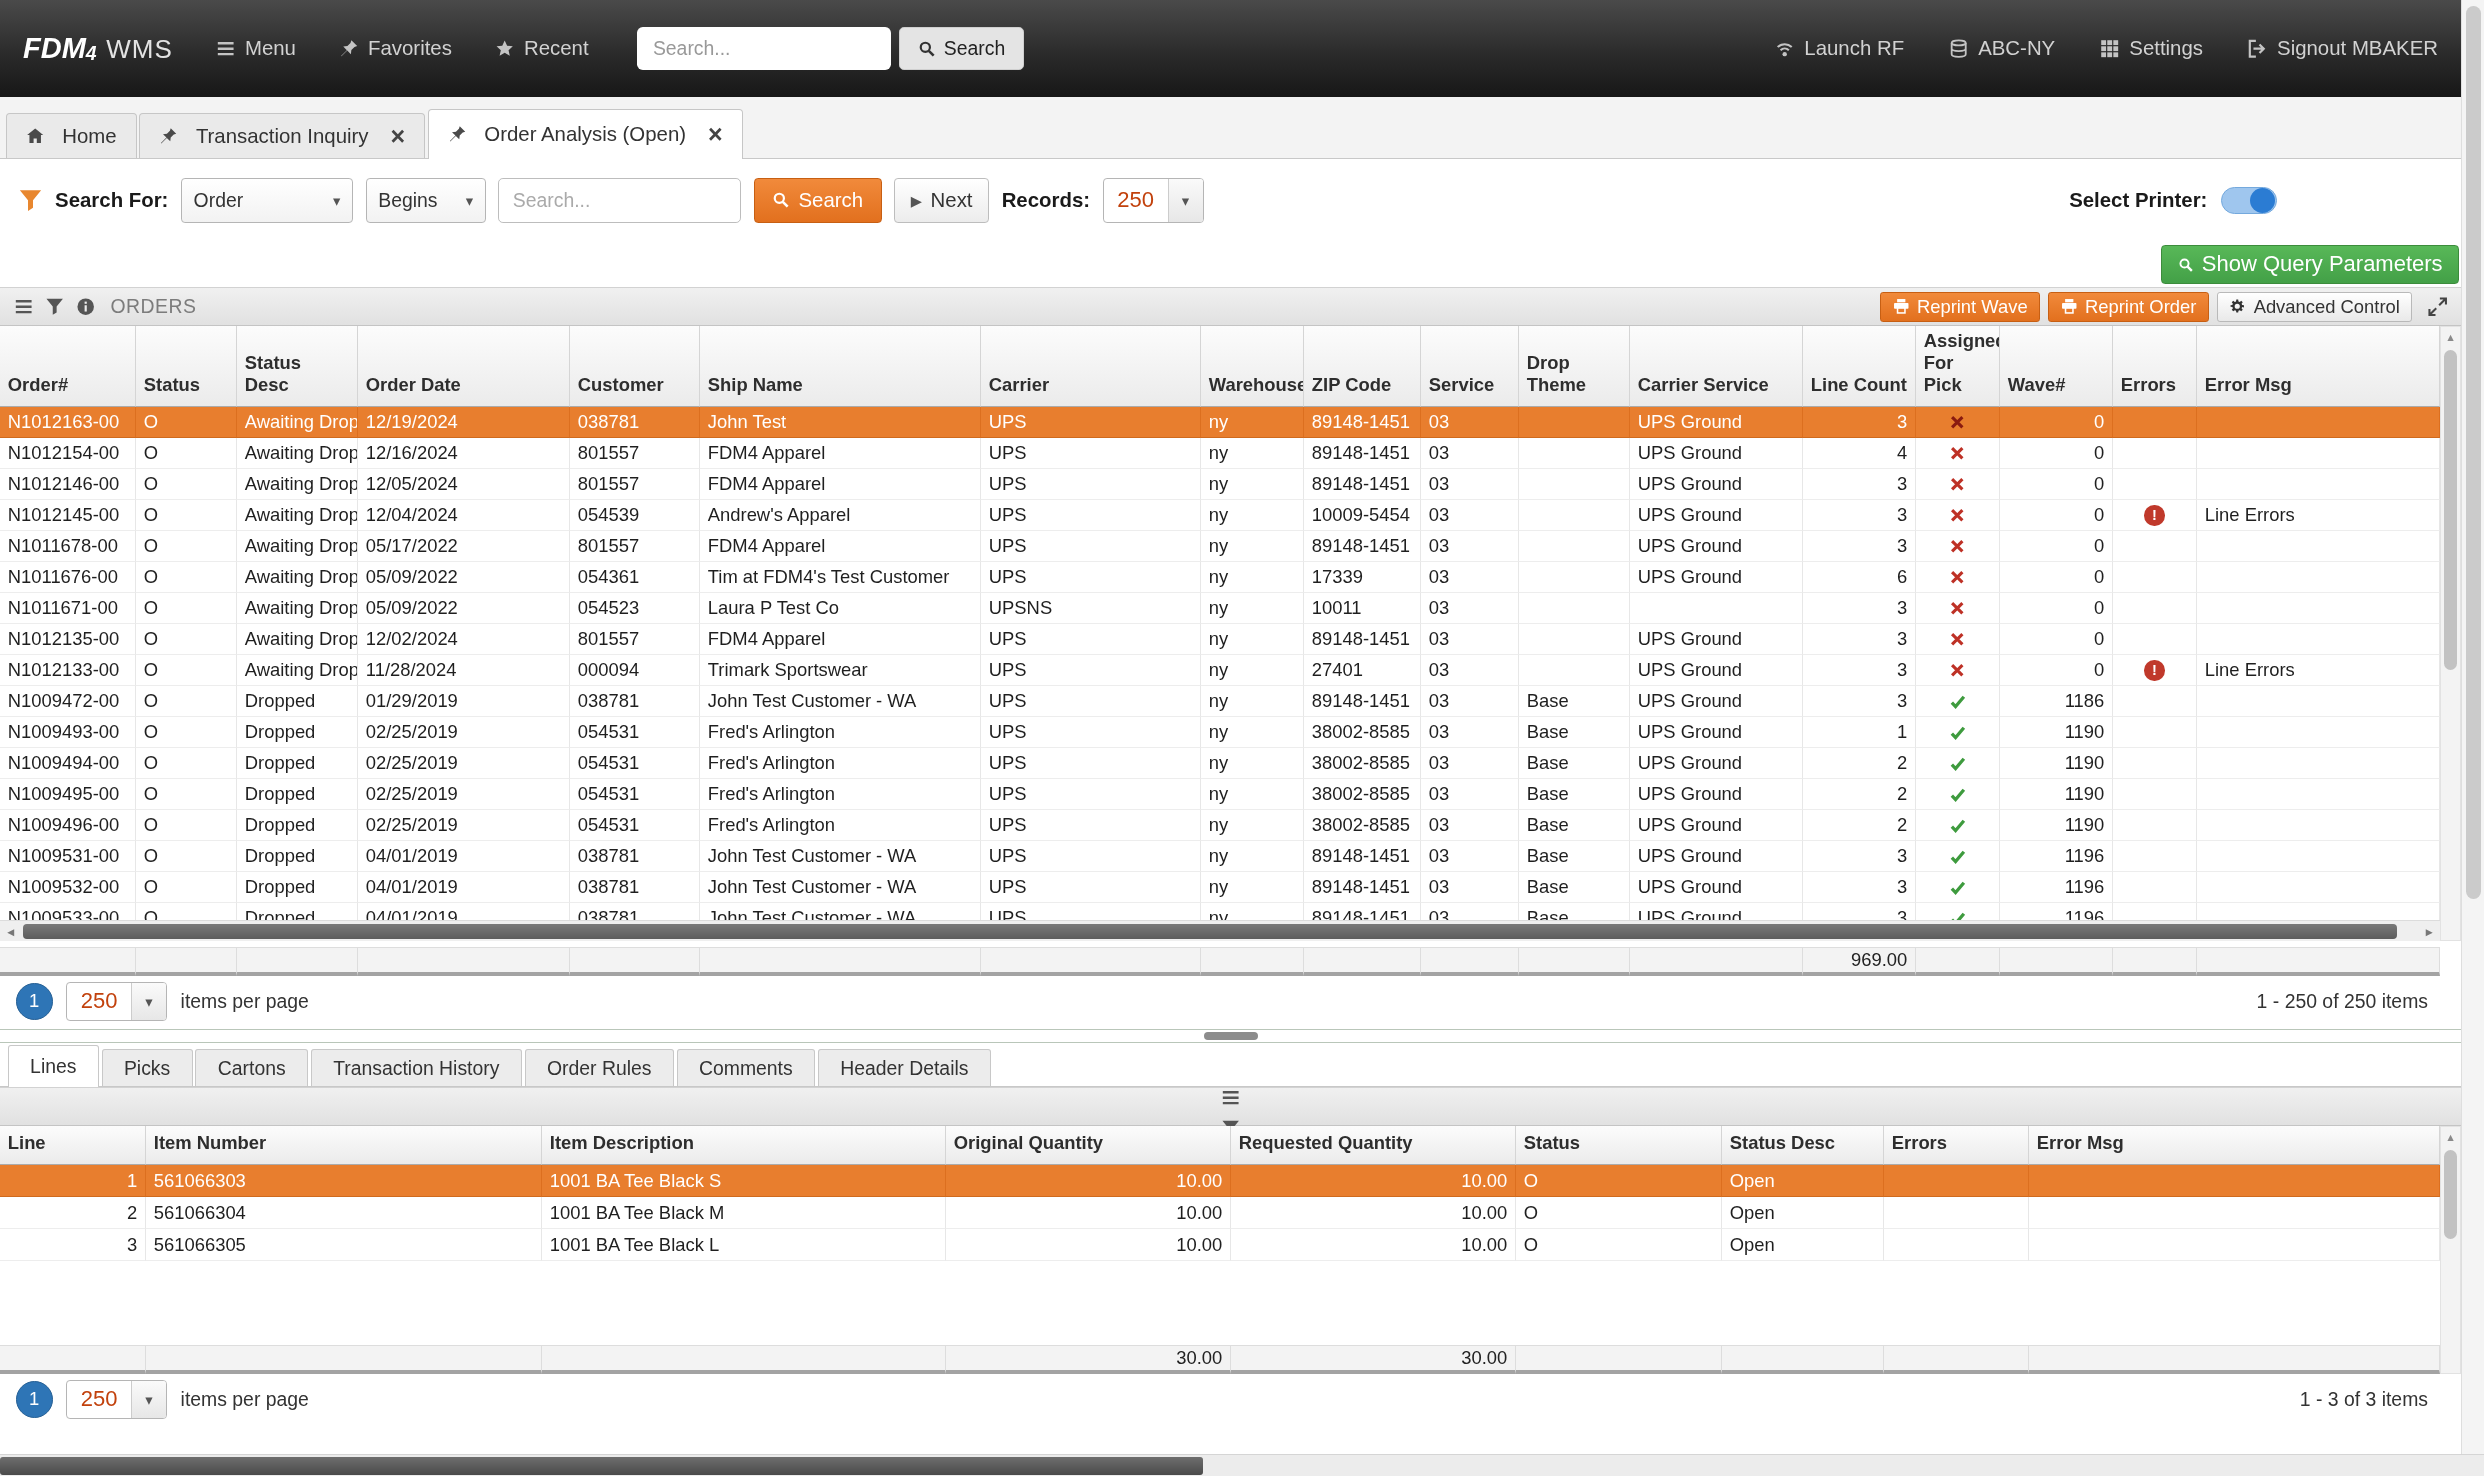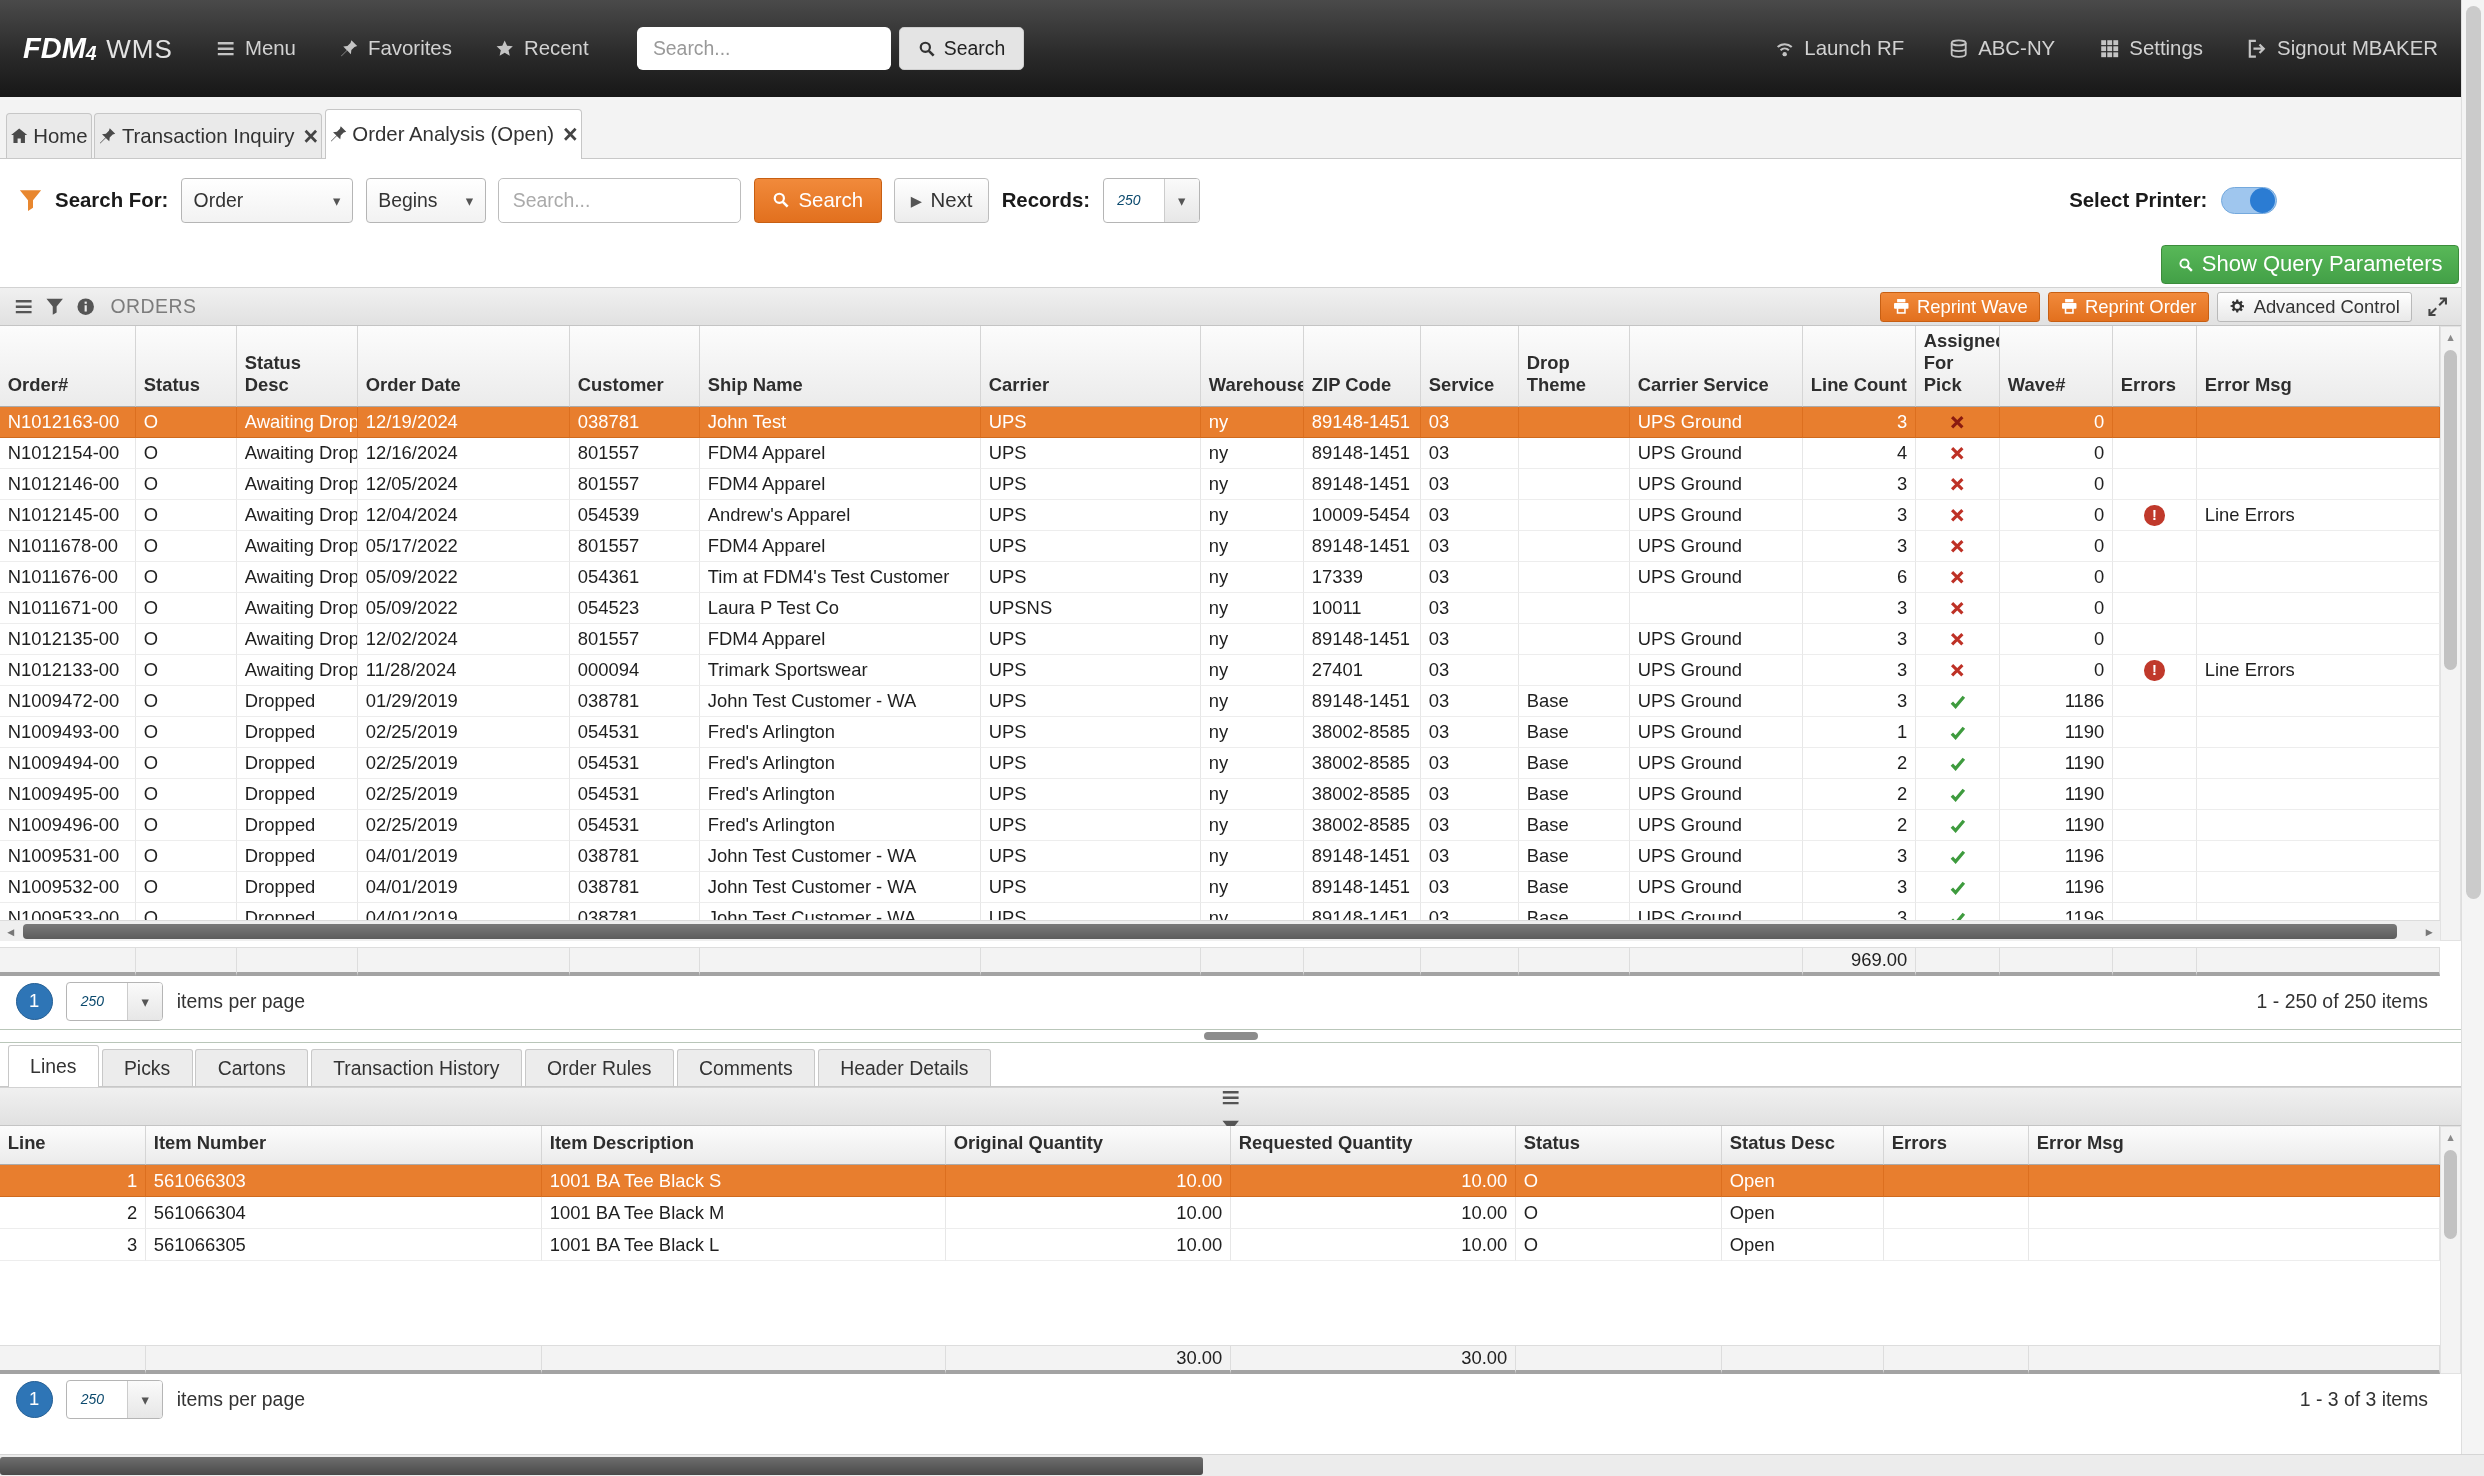--- a/index.html
+++ b/index.html
@@ -21,22 +21,22 @@
   .nav-search { display:flex; align-items:center; gap:7.8px; margin-left:5.8px; }
   .nav-search-input { width:254px; height:43px; border:none; border-radius:5.8px; padding:0 15.5px; font-size:19.4px; font-family:inherit; color:#333; background:#fff; }
   .nav-search-input::placeholder { color:#999; }
   .nav-search-btn { height:43px; display:flex; align-items:center; gap:8.7px; background:#e4e4e4; border:1px solid #cfcfcf; border-radius:4.9px; padding:0 17.5px; font-size:19.4px; font-family:inherit; color:#222; cursor:pointer; }
   .nav-search-btn .nico { color:#333; width:17.5px; height:17.5px; }
   .nav-right { margin-left:auto; display:flex; align-items:center; gap:45px; }
 
   
   .tabbar { position:absolute; top:97px; left:0; right:23px; height:62px; background:#f3f3f3;
     border-bottom:1px solid #c8c8c8; display:flex; align-items:flex-end; padding-left:5.8px; gap:2.9px; }
-  .tab { height:45px; display:flex; align-items:center; gap:5px; background:#eaeaea; border:1px solid #c6c6c6; border-bottom:none;
-    border-radius:3.9px 3.9px 0 0; padding:0 3px; font-size:20.4px; color:#333; cursor:pointer; }
+  .tab { height:45px; display:flex; align-items:center; gap:18px; background:#eaeaea; border:1px solid #c6c6c6; border-bottom:none;
+    border-radius:3.9px 3.9px 0 0; padding:0 19px; font-size:20.4px; color:#333; cursor:pointer; }
   .tab.active { background:#fff; height:50px; margin-bottom:-1px; z-index:2; }
   .tico { width:18.4px; height:18.4px; color:#4a4a4a; }
   .tab-close { font-size:25px; font-weight:bold; color:#444; margin-left:3.9px; line-height:1; cursor:pointer; }
 
   
   .toolbar { position:absolute; top:159px; left:0; right:23px; height:82px; background:#fff;
     display:flex; align-items:center; padding-left:17.5px; gap:12.6px; }
   .funnel-orange { width:25px; height:25px; color:#E8872F; }
   .lbl { font-size:20.4px; font-weight:bold; color:#1a1a1a; white-space:nowrap; }
   .sel { height:45px; border:1px solid #b5b5b5; border-radius:3.9px; background:linear-gradient(#fff,#f2f2f2);
@@ -45,21 +45,21 @@
   .sel-order { width:172px; } .sel-begins { width:120px; }
   .tb-input { width:243px; height:45px; border:1px solid #bdbdbd; border-radius:4.9px; padding:0 13.6px; font-size:19.4px; font-family:inherit; color:#333; }
   .tb-input::placeholder { color:#aaa; }
   .btn-search { height:45px; display:flex; align-items:center; gap:8.7px; background:linear-gradient(#F18A3B,#E2701E);
     border:1px solid #c75f13; border-radius:3.9px; color:#fff; font-size:20.4px; font-family:inherit; padding:0 17.5px; cursor:pointer; }
   .btn-search .ico { width:17.5px; height:17.5px; color:#fff; }
   .btn-next { height:45px; display:flex; align-items:center; gap:8.7px; background:linear-gradient(#fff,#ececec);
     border:1px solid #bdbdbd; border-radius:3.9px; color:#333; font-size:20.4px; font-family:inherit; padding:0 15.5px; cursor:pointer; }
   .caret-right { color:#555; font-size:14.6px; }
   .combo { height:45px; border:1px solid #b5b5b5; border-radius:3.9px; background:#fff; display:flex; align-items:stretch; overflow:hidden; cursor:pointer; }
-  .combo .val { display:flex; align-items:center; padding:0 13.6px; font-size:14px; color:#0c4a6e; min-width:60px;font-style:italic; }
+  .combo .val { display:flex; align-items:center; padding:0 13.6px; font-size:22px; color:#c2410c; min-width:60px; }
   .combo .arrow { width:35px; display:flex; align-items:center; justify-content:center; border-left:1px solid #ccc;
     background:linear-gradient(#fafafa,#e7e7e7); color:#555; font-size:14.6px; }
   .printer-group { margin-left:auto; margin-right:184px; display:flex; align-items:center; gap:13.6px; }
   .toggle { width:56px; height:27px; border-radius:13.6px; background:#9fc6ee; border:1px solid #74a9dd; position:relative; cursor:pointer; }
   .toggle .knob { position:absolute; right:1px; top:0; width:25px; height:25px; border-radius:50%; background:#2b7cd3; }
 
   
   .queryrow { position:absolute; top:241px; left:0; right:23px; height:47px; background:#fff; }
   .btn-query { position:absolute; right:1.9px; top:3.9px; height:39px; display:flex; align-items:center; gap:8.7px;
     background:linear-gradient(#58b858,#43a047); border:1px solid #3c8c3c; border-radius:3.9px; color:#fff;

